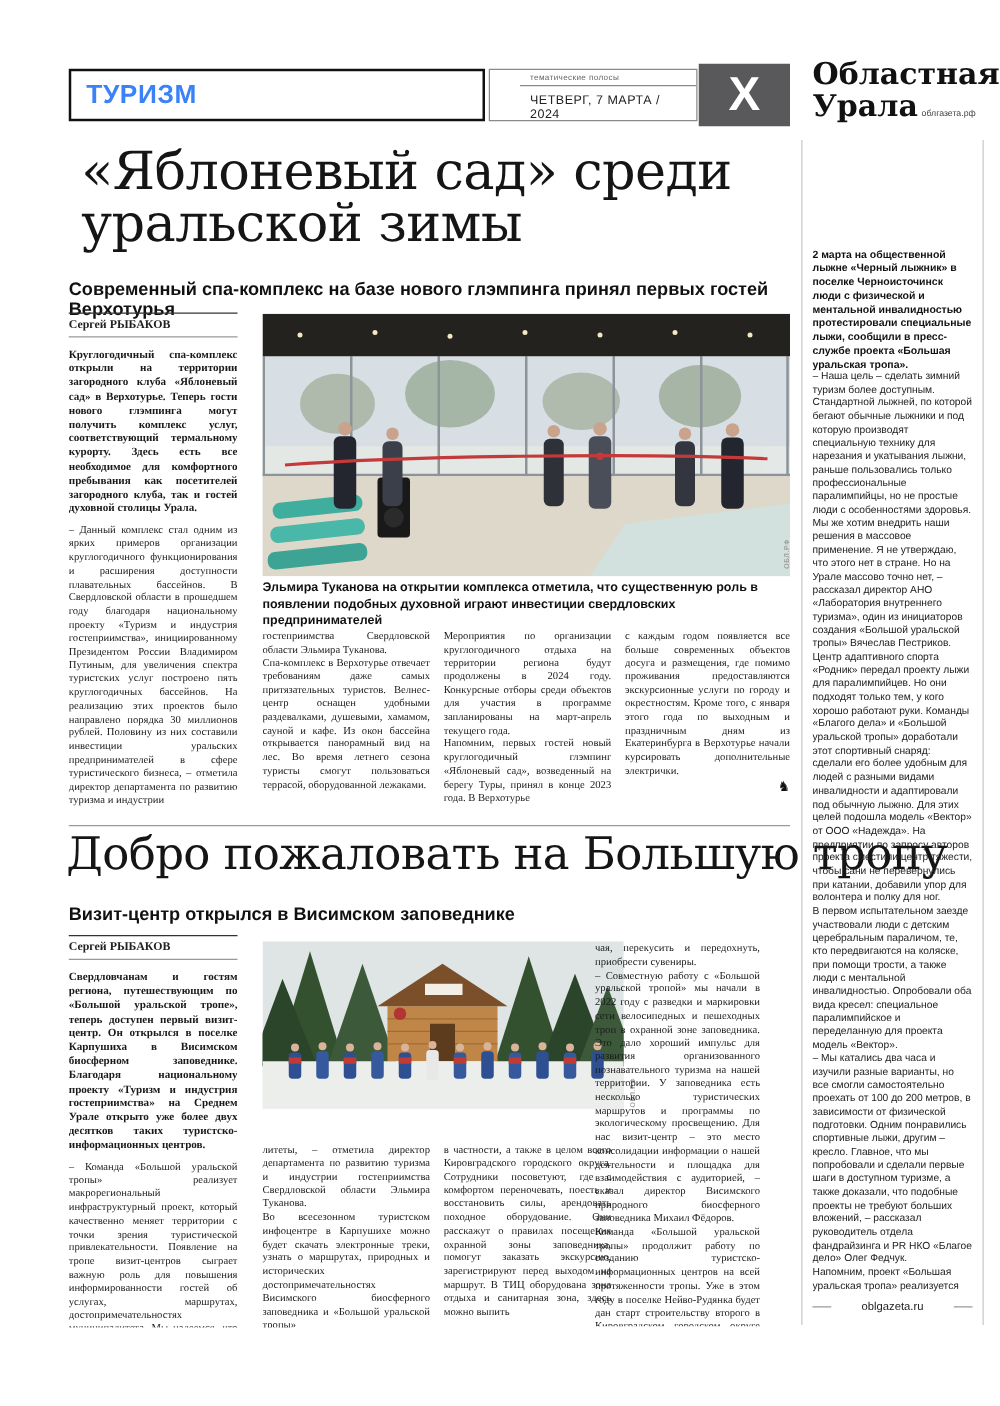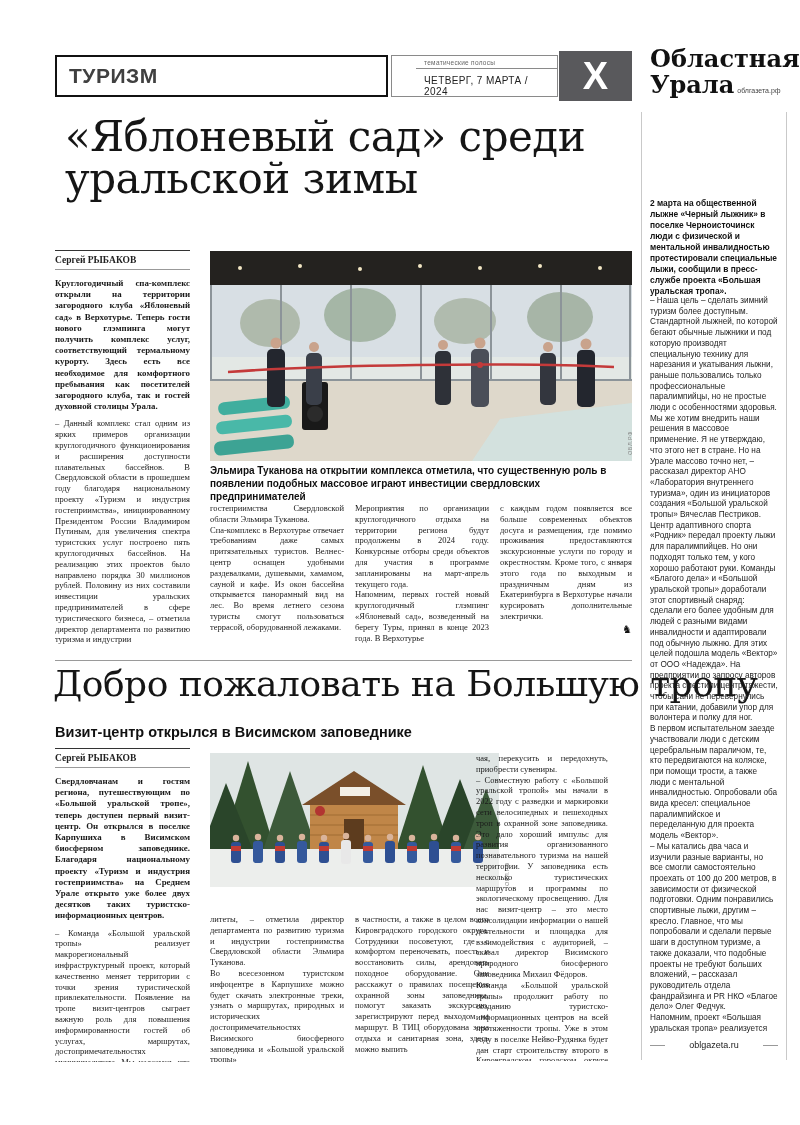--- a/index.html
+++ b/index.html
@@ -2,21 +2,21 @@
 <html lang="ru"><head>
 <meta charset="utf-8">
 <style>
   html,body{margin:0;padding:0;background:#fff;}
   .page{position:relative;width:800px;height:1125px;background:#ffffff;overflow:hidden;
         font-family:"Liberation Serif",serif;color:#1a1a1a;}
 
   
   .section-box{position:absolute;left:55px;top:55px;width:333px;height:42px;
     border:2.5px solid #111;box-sizing:border-box;display:flex;align-items:center;padding-left:12px;}
-  .section-label{font-family:"Liberation Sans",sans-serif;font-weight:bold;font-size:21px;letter-spacing:.5px;color:#404040;}
+  .section-label{font-family:"Liberation Sans",sans-serif;font-weight:bold;font-size:21px;letter-spacing:.5px;color:#3b82f6;}
   .kicker-box{position:absolute;left:391px;top:55px;width:167px;height:42px;border:1px solid #8a8a8a;box-sizing:border-box;padding-left:24px;}
   .kicker-top{font-family:"Liberation Sans",sans-serif;font-size:6.5px;color:#666;padding:3px 8px 2px;
     border-bottom:1px solid #8a8a8a;letter-spacing:.3px;}
   .kicker-date{font-family:"Liberation Sans",sans-serif;font-size:10px;color:#222;padding:6px 8px;letter-spacing:.4px;}
   .pagenum-box{position:absolute;left:559px;top:51px;width:73px;height:50px;background:#59595c;
     display:flex;align-items:center;justify-content:center;}
   .pagenum-box span{font-family:"Liberation Sans",sans-serif;font-weight:bold;font-size:38px;color:#fff;}
 
   
   .masthead{position:absolute;left:650px;top:46px;width:130px;font-family:"DejaVu Serif",serif;
@@ -84,20 +84,21 @@
 
   <div class="masthead">
     <div>Областная</div>
     <div><span>Урала</span><span class="site">облгазета.рф</span></div>
   </div>
 
   <div class="vrule" style="left:641px;top:112px;height:948px;"></div>
   <div class="vrule" style="left:786px;top:112px;height:948px;"></div>
 
   <h1 class="headline1" style="margin:12px;font-weight:500;">«Яблоневый сад» среди уральской зимы</h1>
+  <div class="subhead1">Современный спа-комплекс на базе нового глэмпинга принял первых гостей Верхотурья</div>
 
   <div class="byline" style="left:55px;top:250px;">Сергей РЫБАКОВ</div>
 
   <div class="col" style="left:55px;top:278px;width:135px;height:376px;">
     <p class="lead">Круглогодичный спа-комплекс открыли на территории загородного клуба «Яблоневый сад» в Верхотурье. Теперь гости нового глэмпинга могут получить комплекс услуг, соответствующий термальному курорту. Здесь есть все необходимое для комфортного пребывания как посетителей загородного клуба, так и гостей духовной столицы Урала.</p>
     <div class="btxt">– Данный комплекс стал одним из ярких примеров организации круглогодичного функционирования и расширения доступности плавательных бассейнов. В Свердловской области в прошедшем году благодаря национальному проекту «Туризм и индустрия гостеприимства», инициированному Президентом России Владимиром Путиным, для увеличения спектра туристских услуг построено пять круглогодичных бассейнов. На реализацию этих проектов было направлено порядка 30 миллионов рублей. Половину из них составили инвестиции уральских предпринимателей в сфере туристического бизнеса, – отметила директор департамента по развитию туризма и индустрии</div>
   </div>
 
   <svg class="photo" style="left:210px;top:251px;" width="422" height="210" viewBox="0 0 422 210">
     <rect width="422" height="210" fill="#e8e6e0"></rect>
@@ -167,21 +168,21 @@
           <rect x="367" y="99" width="18" height="57" rx="5" fill="#23262e"></rect>
         </g>
     </g>
     <g>
       <path d="M18 121 C 110 114, 300 111, 404 116" stroke="#c43a3a" stroke-width="2.5" fill="none"></path>
       <circle cx="270" cy="114" r="3" fill="#c43a3a"></circle>
     </g>
   </svg>
   <div class="credit" style="left:627px;top:455px;">ОБЛ.РФ</div>
 
-  <div class="caption" style="left:210px;top:465px;width:415px;">Эльмира Туканова на открытии комплекса отметила, что существенную роль в появлении подобных массовое играют инвестиции свердловских предпринимателей</div>
+  <div class="caption" style="left:210px;top:465px;width:415px;">Эльмира Туканова на открытии комплекса отметила, что существенную роль в появлении подобных духовной играют инвестиции свердловских предпринимателей</div>
 
   <div class="col btxt" style="left:210px;top:503px;width:134px;height:154px;">гостеприимства Свердловской области Эльмира Туканова.
 Спа-комплекс в Верхотурье отвечает требованиям даже самых притязательных туристов. Велнес-центр оснащен удобными раздевалками, душевыми, хамамом, сауной и кафе. Из окон бассейна открывается панорамный вид на лес. Во время летнего сезона туристы смогут пользоваться террасой, оборудованной лежаками.</div>
   <div class="col btxt" style="left:355px;top:503px;width:134px;height:154px;">Мероприятия по организации круглогодичного отдыха на территории региона будут продолжены в 2024 году. Конкурсные отборы среди объектов для участия в программе запланированы на март-апрель текущего года.
 Напомним, первых гостей новый круглогодичный глэмпинг «Яблоневый сад», возведенный на берегу Туры, принял в конце 2023 года. В Верхотурье</div>
   <div class="col" style="left:500px;top:503px;width:132px;height:154px;">
     <div class="btxt">с каждым годом появляется все больше современных объектов досуга и размещения, где помимо проживания предоставляются экскурсионные услуги по городу и окрестностям. Кроме того, с января этого года по выходным и праздничным дням из Екатеринбурга в Верхотурье начали курсировать дополнительные электрички.</div>
     <span class="endmark">♞</span>
   </div>
 

